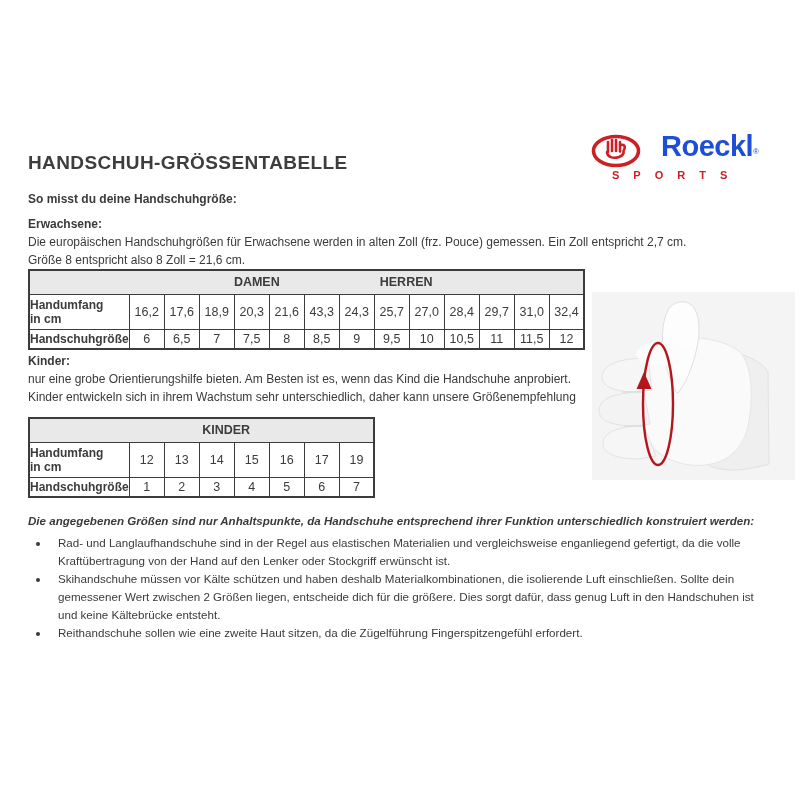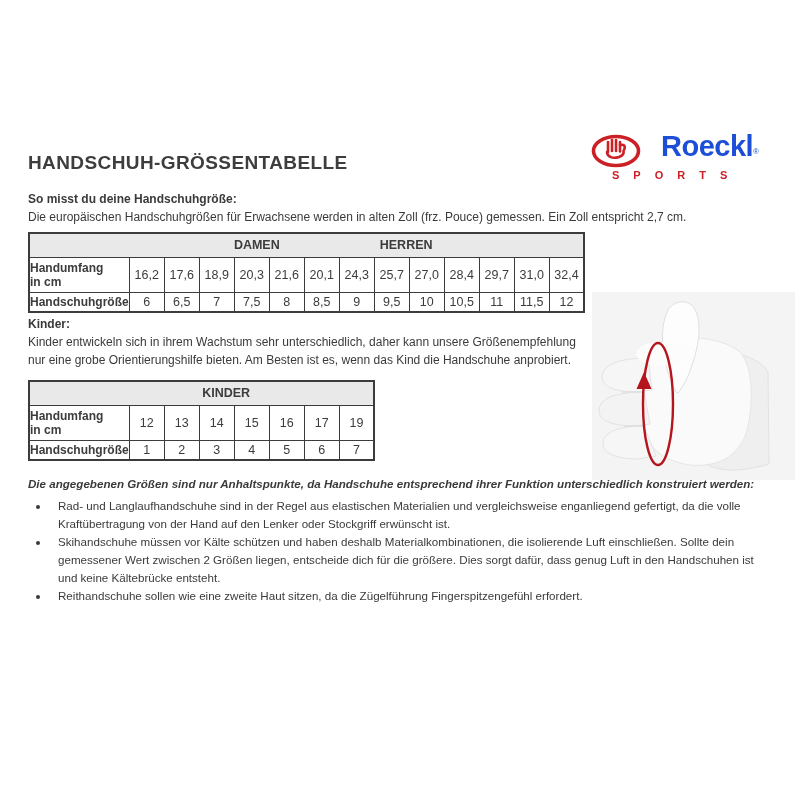--- a/index.html
+++ b/index.html
@@ -25,21 +25,21 @@
   .brand sup{font-size:8px;font-weight:400;vertical-align:baseline;position:relative;top:-2px;}
   .sports{
     margin-left:21px;margin-top:0px;
     font-size:11px;font-weight:700;letter-spacing:14px;color:#cc2027;
   }
 
   
   .content{position:absolute;left:28px;top:190px;width:742px;}
   .h-small{font-size:12px;font-weight:700;line-height:18px;margin:0;}
   .p-body{font-size:12px;font-weight:400;line-height:18px;margin:0;}
-  .mt3{margin-top:3px;} .mt7{margin-top:7px;} .mt6{margin-top:6px;padding-left:28px;}
+  .mt3{margin-top:3px;} .mt7{margin-top:7px;} .mt6{padding-left:28px;}
   .mt2{margin-top:2px;} .mt11{margin-top:11px;}
 
   
   table.size{
     border-collapse:collapse;table-layout:fixed;
     border:2.5px solid #3c3c3c;
     font-size:12.5px;color:#3c3c3c;
   }
   table.size td,table.size th{border:1.5px solid #3c3c3c;padding:0;}
   table.size col.c-label{width:100px;}
@@ -91,21 +91,23 @@
       </svg>
       <div class="brand"><span>Roeckl</span><sup>®</sup></div>
     </div>
     <div class="sports">SPORTS</div>
   </div>
 
   <div class="content">
 
     <p class="h-small">So misst du deine Handschuhgröße:</p>
 
+    <p class="h-small mt7">Erwachsene:</p>
     <p class="p-body">Die europäischen Handschuhgrößen für Erwachsene werden in alten Zoll (frz. Pouce) gemessen. Ein Zoll entspricht 2,7 cm.</p>
+    <p class="p-body">Größe 8 entspricht also 8 Zoll = 21,6 cm.</p>
 
     <table class="size mt6">
       <colgroup>
         <col class="c-label">
         <col class="c-num">
           <col class="c-num">
           <col class="c-num">
           <col class="c-num">
         <col class="c-num">
           <col class="c-num">
@@ -125,21 +127,21 @@
           </th>
         </tr>
         <tr class="row-circ">
           <th class="row-label">Handumfang
 in cm</th>
         <td>16,2</td>
             <td>17,6</td>
             <td>18,9</td>
             <td>20,3</td>
             <td>21,6</td>
-            <td>20,1</td>
+            <td>43,3</td>
             <td>24,3</td>
             <td>25,7</td>
             <td>27,0</td>
             <td>28,4</td>
             <td>29,7</td>
             <td>31,0</td>
             <td>32,4</td>
           </tr>
         <tr class="row-size">
           <th class="row-label">Handschuhgröße</th>
@@ -154,22 +156,22 @@
             <td>10</td>
             <td>10,5</td>
             <td>11</td>
             <td>11,5</td>
             <td>12</td>
           </tr>
       </tbody>
     </table>
 
     <p class="h-small mt2">Kinder:</p>
+    <p class="p-body">nur eine grobe Orientierungshilfe bieten. Am Besten ist es, wenn das Kind die Handschuhe anprobiert.</p>
     <p class="p-body">Kinder entwickeln sich in ihrem Wachstum sehr unterschiedlich, daher kann unsere Größenempfehlung</p>
-    <p class="p-body">nur eine grobe Orientierungshilfe bieten. Am Besten ist es, wenn das Kind die Handschuhe anprobiert.</p>
 
     <table class="size mt11">
       <colgroup>
         <col class="c-label">
         <col class="c-num">
           <col class="c-num">
           <col class="c-num">
           <col class="c-num">
         <col class="c-num">
           <col class="c-num">

